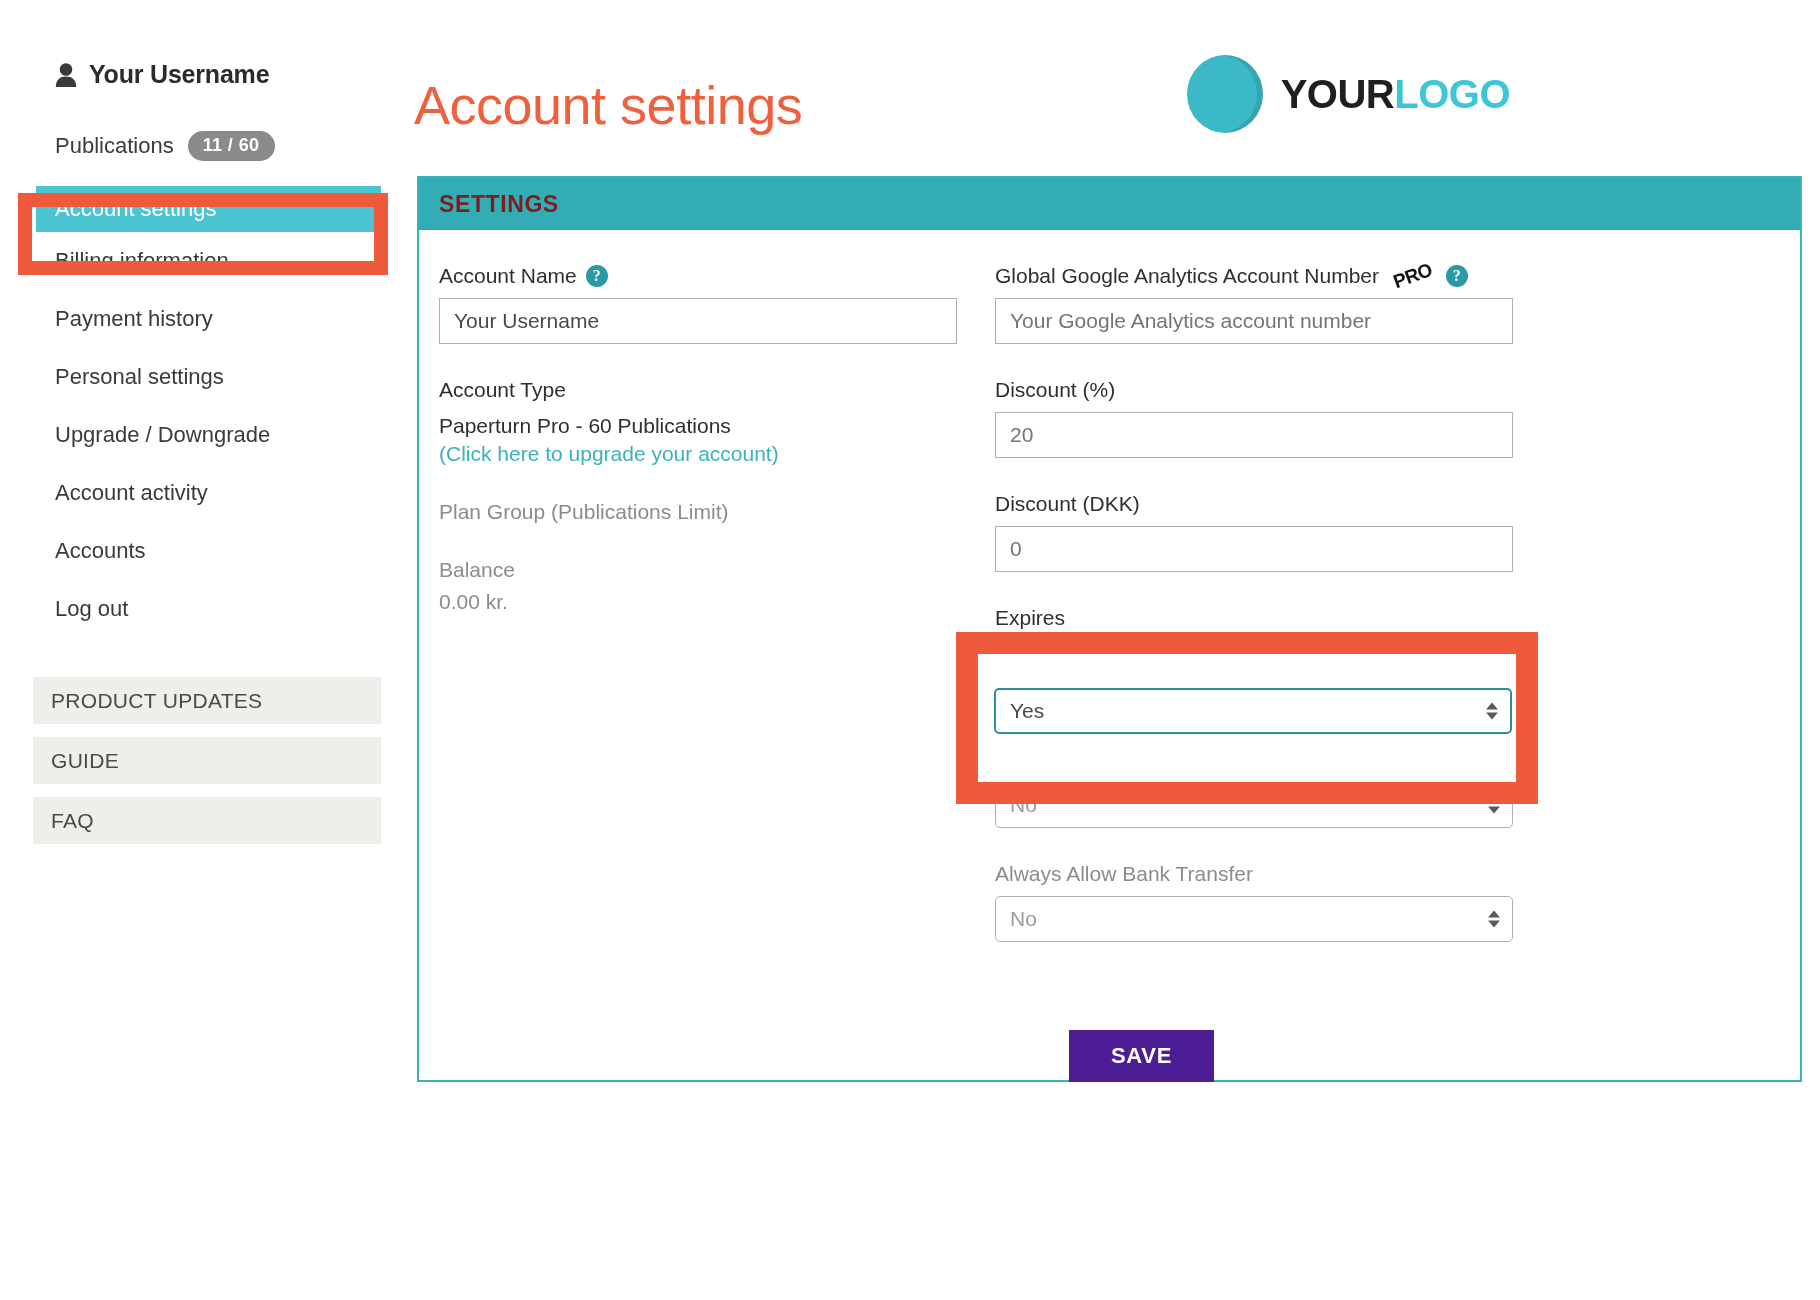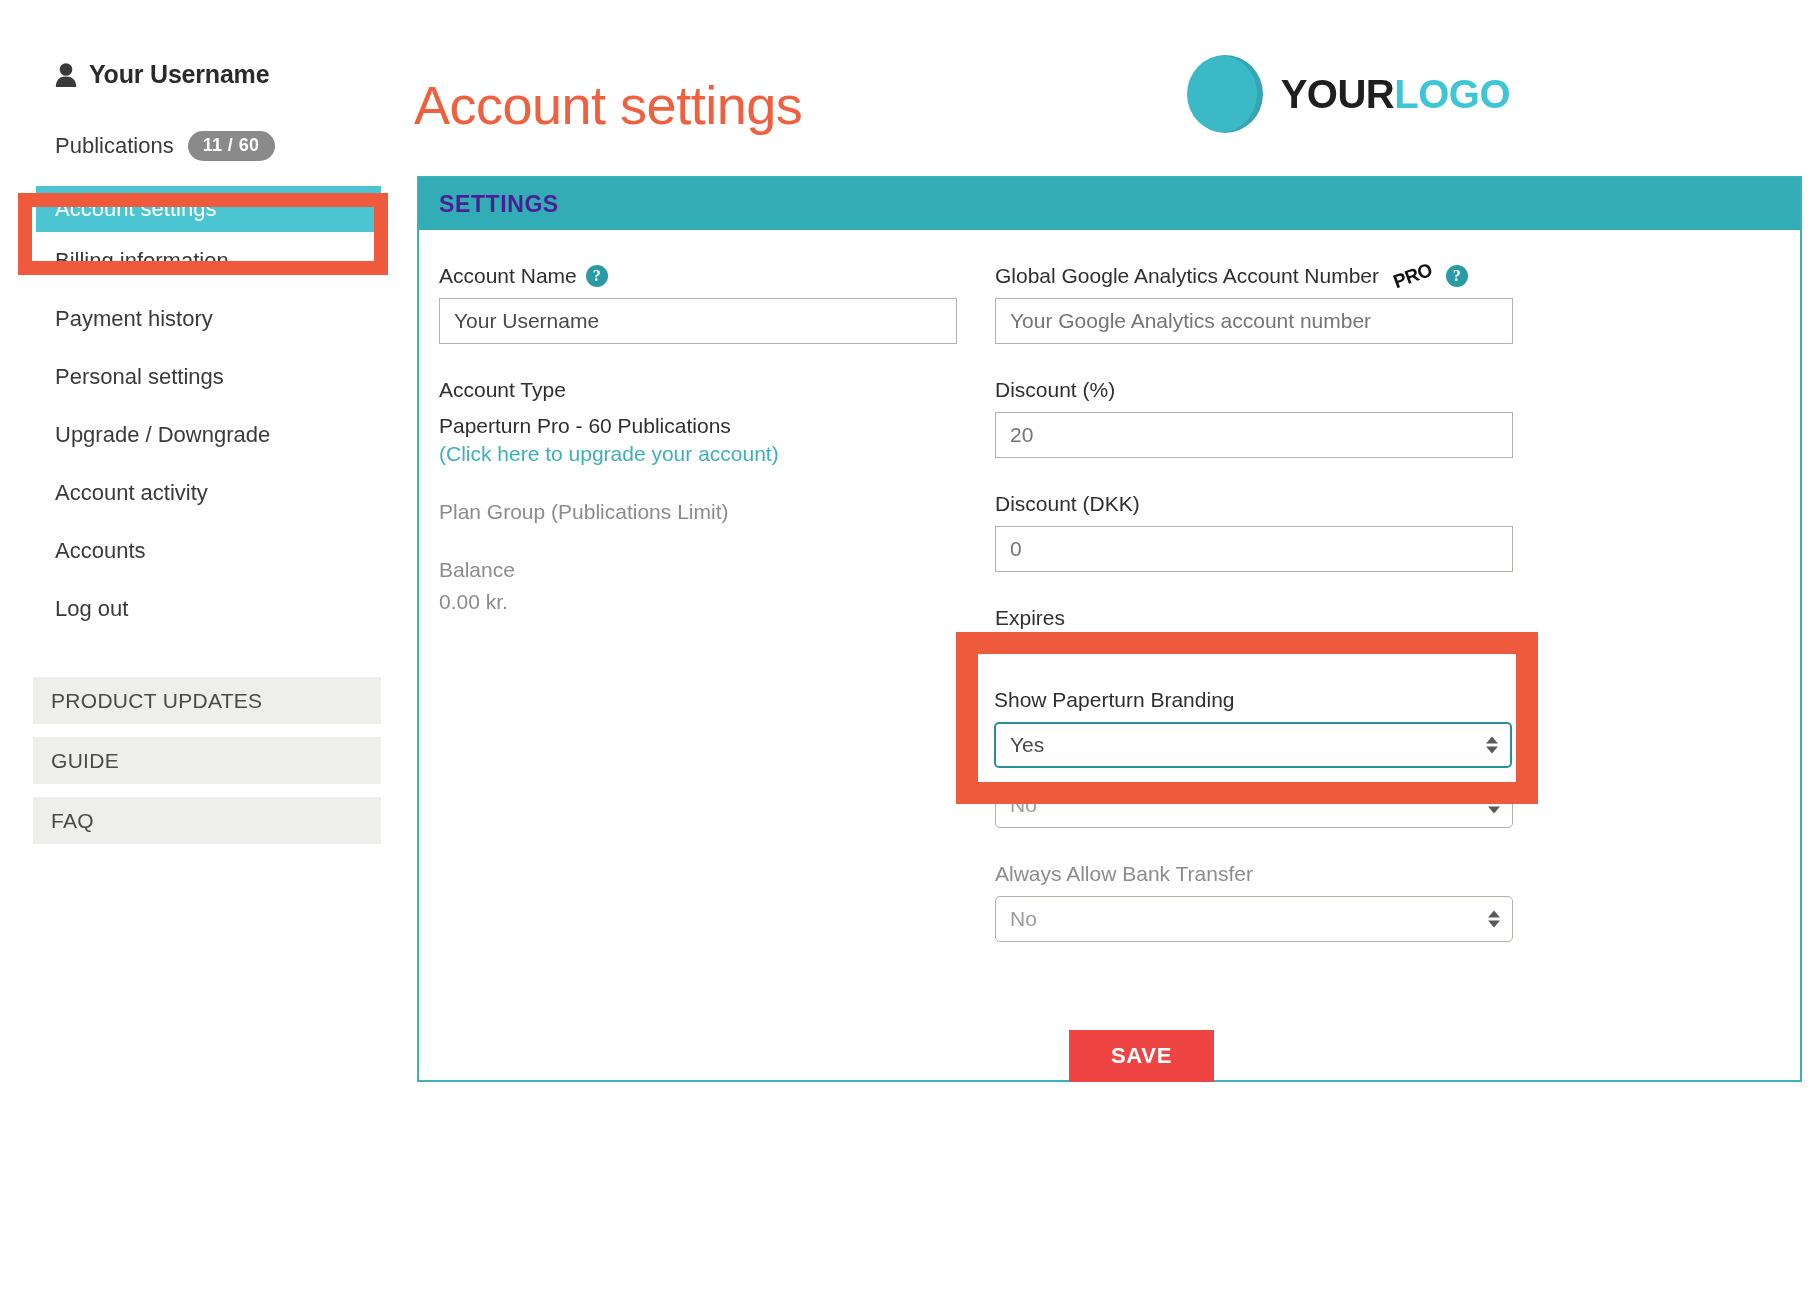--- a/index.html
+++ b/index.html
@@ -86,21 +86,21 @@
   .logo-logo { color: #3ec6d6; }
 
   
   .card {
     position: absolute; left: 417px; top: 176px;
     width: 1385px; height: 906px;
     border: 2px solid #3bb1bb;
     background: #fff;
   }
   .card-head {
-    background: #32adb5; color: #4c1d95;
+    background: #32adb5; color: #7f1d1d;
     height: 52px; line-height: 52px;
     font-size: 23px; font-weight: 700; letter-spacing: 0.6px;
     padding-left: 20px;
   }
   .card-body { position: relative; padding: 0; height: 1092px; }
 
   .col { position: absolute; top: 0; }
   .col-left { left: 20px; width: 560px; }
   .col-right { left: 576px; width: 560px; }
 
@@ -158,21 +158,21 @@
   .link-teal { font-size: 21px; color: #3bb1bb; display: block; margin-top: 2px; }
   .muted-text { font-size: 21px; color: #8c8c8c; }
 
   .expires-row { display: flex; align-items: center; gap: 0; }
   .sel-sm { width: 98px; }
   .sel-md { width: 148px; }
   .dot { font-size: 22px; color: #2f2f2f; padding: 0 5px; line-height: 46px; }
 
   .save-wrap { position: absolute; left: 0; right: 0; top: 800px; text-align: center; }
   .save-btn {
-    display: inline-block; background: #ef4444; color: #fff;
+    display: inline-block; background: #4c1d95; color: #fff;
     font-size: 22px; font-weight: 700; letter-spacing: 0.7px;
     padding: 0 42px; height: 52px; line-height: 52px;
     border: none; cursor: pointer;
     font-family: "Liberation Sans", sans-serif;
     margin-left: 64px;
   }
 
   
   .hl-branding {
     position: absolute; left: 956px; top: 632px;
@@ -340,21 +340,20 @@
         <button class="save-btn">SAVE</button>
       </div>
 
     </div>
   </div>
 
   <div class="hl-nav"></div>
 
   <div class="hl-branding"></div>
   <div class="hl-branding-inner">
-    <div class="f-label" style="margin-bottom:10px">Show Paperturn Branding</div>
     <div class="f-select dark focused">
       <span>Yes</span>
       <span class="spinner">
           <i class="up"></i>
           <i class="dn"></i>
         </span>
     </div>
   </div>
 
 </div>

